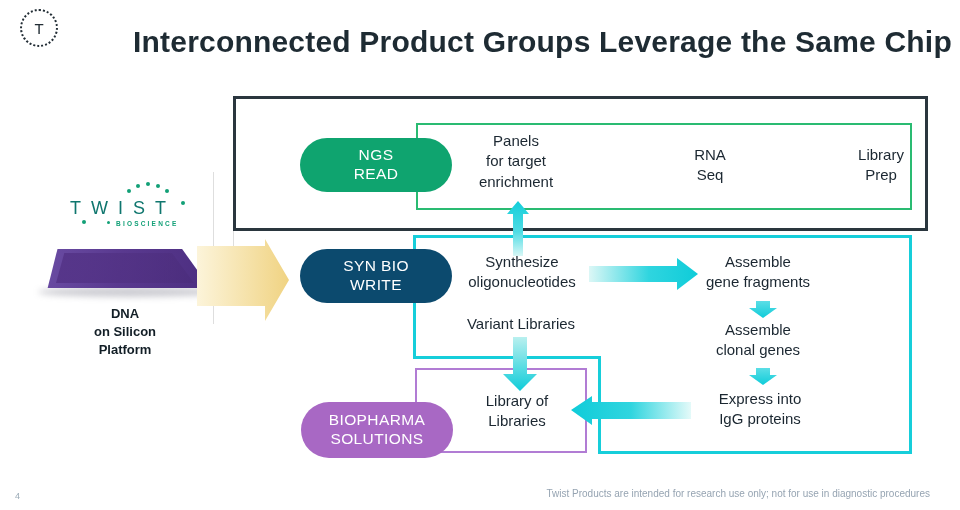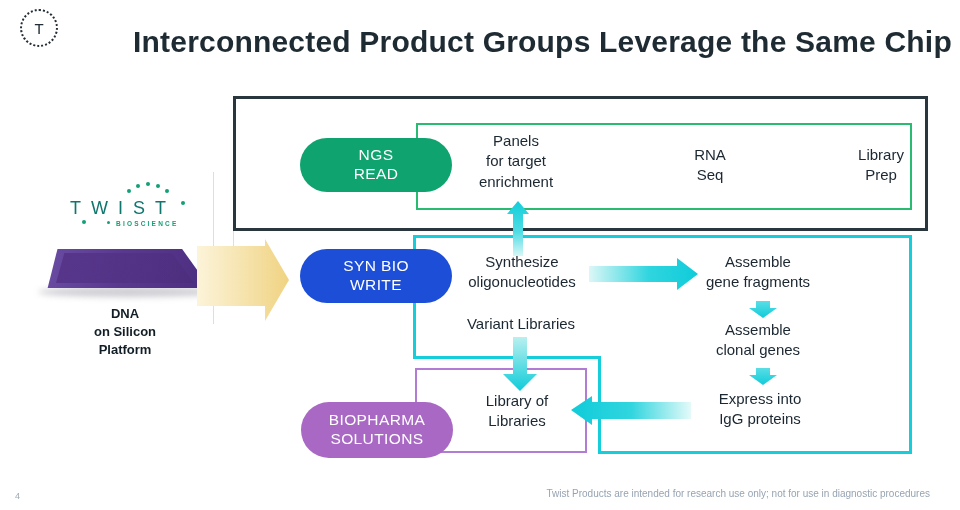--- a/index.html
+++ b/index.html
@@ -37,21 +37,21 @@
   .box{position:absolute;box-sizing:border-box;}
   .box-dark{left:233px;top:96px;width:695px;height:135px;border:3px solid #2a363e;}
   .box-green{left:416px;top:123px;width:496px;height:87px;border:2px solid #2abb72;}
   .box-purple{left:415px;top:368px;width:172px;height:85px;border:2px solid #b17cd4;}
 
   
   .pill{position:absolute;box-sizing:border-box;display:flex;align-items:center;justify-content:center;
         color:#fff;font-size:15.5px;line-height:1.22;text-align:center;letter-spacing:.4px;
         border-radius:28px;z-index:6;white-space:pre-line;}
   .pill-read{left:300px;top:138px;width:152px;height:54px;background:#0fa46f;}
-  .pill-write{left:300px;top:249px;width:152px;height:54px;background:#1d4ed8;}
+  .pill-write{left:300px;top:249px;width:152px;height:54px;background:#0c4a6e;}
   .pill-bio{left:301px;top:402px;width:152px;height:56px;background:#a868c4;}
 
   
   .dtext{position:absolute;transform:translateX(-50%);text-align:center;font-size:15px;
          line-height:1.35;color:#1b2731;white-space:pre-line;z-index:7;}
   .t-panels{left:516px;top:131px;}
   .t-rna{left:701px;top:145px;margin-left:9px;}
   .t-libprep{left:845px;top:145px;margin-left:36px;}
   .t-synth{left:522px;top:252px;}
   .t-variant{left:521px;top:314px;}

